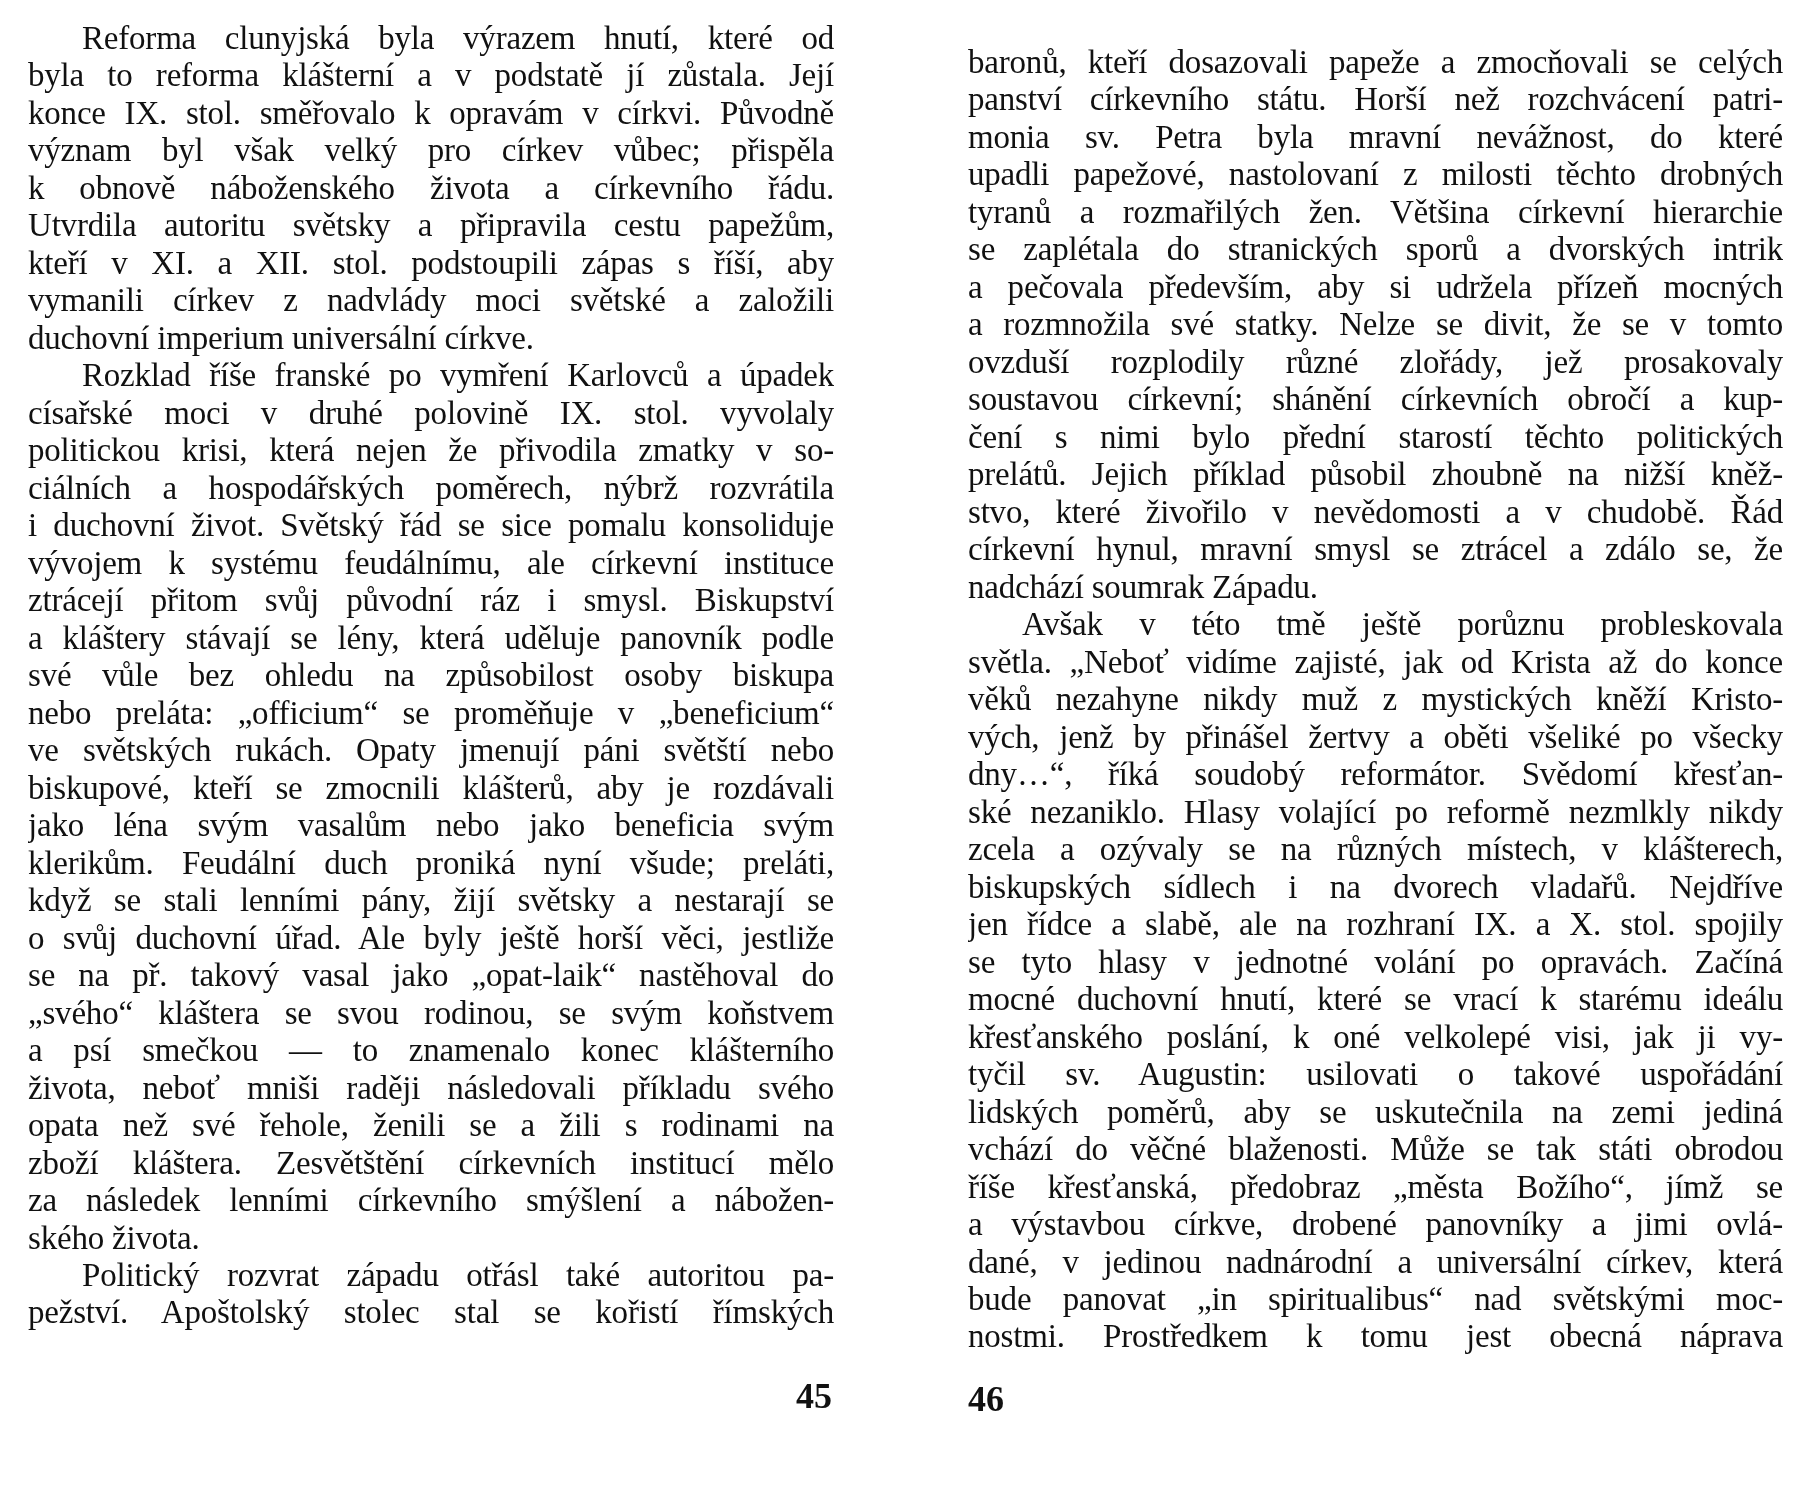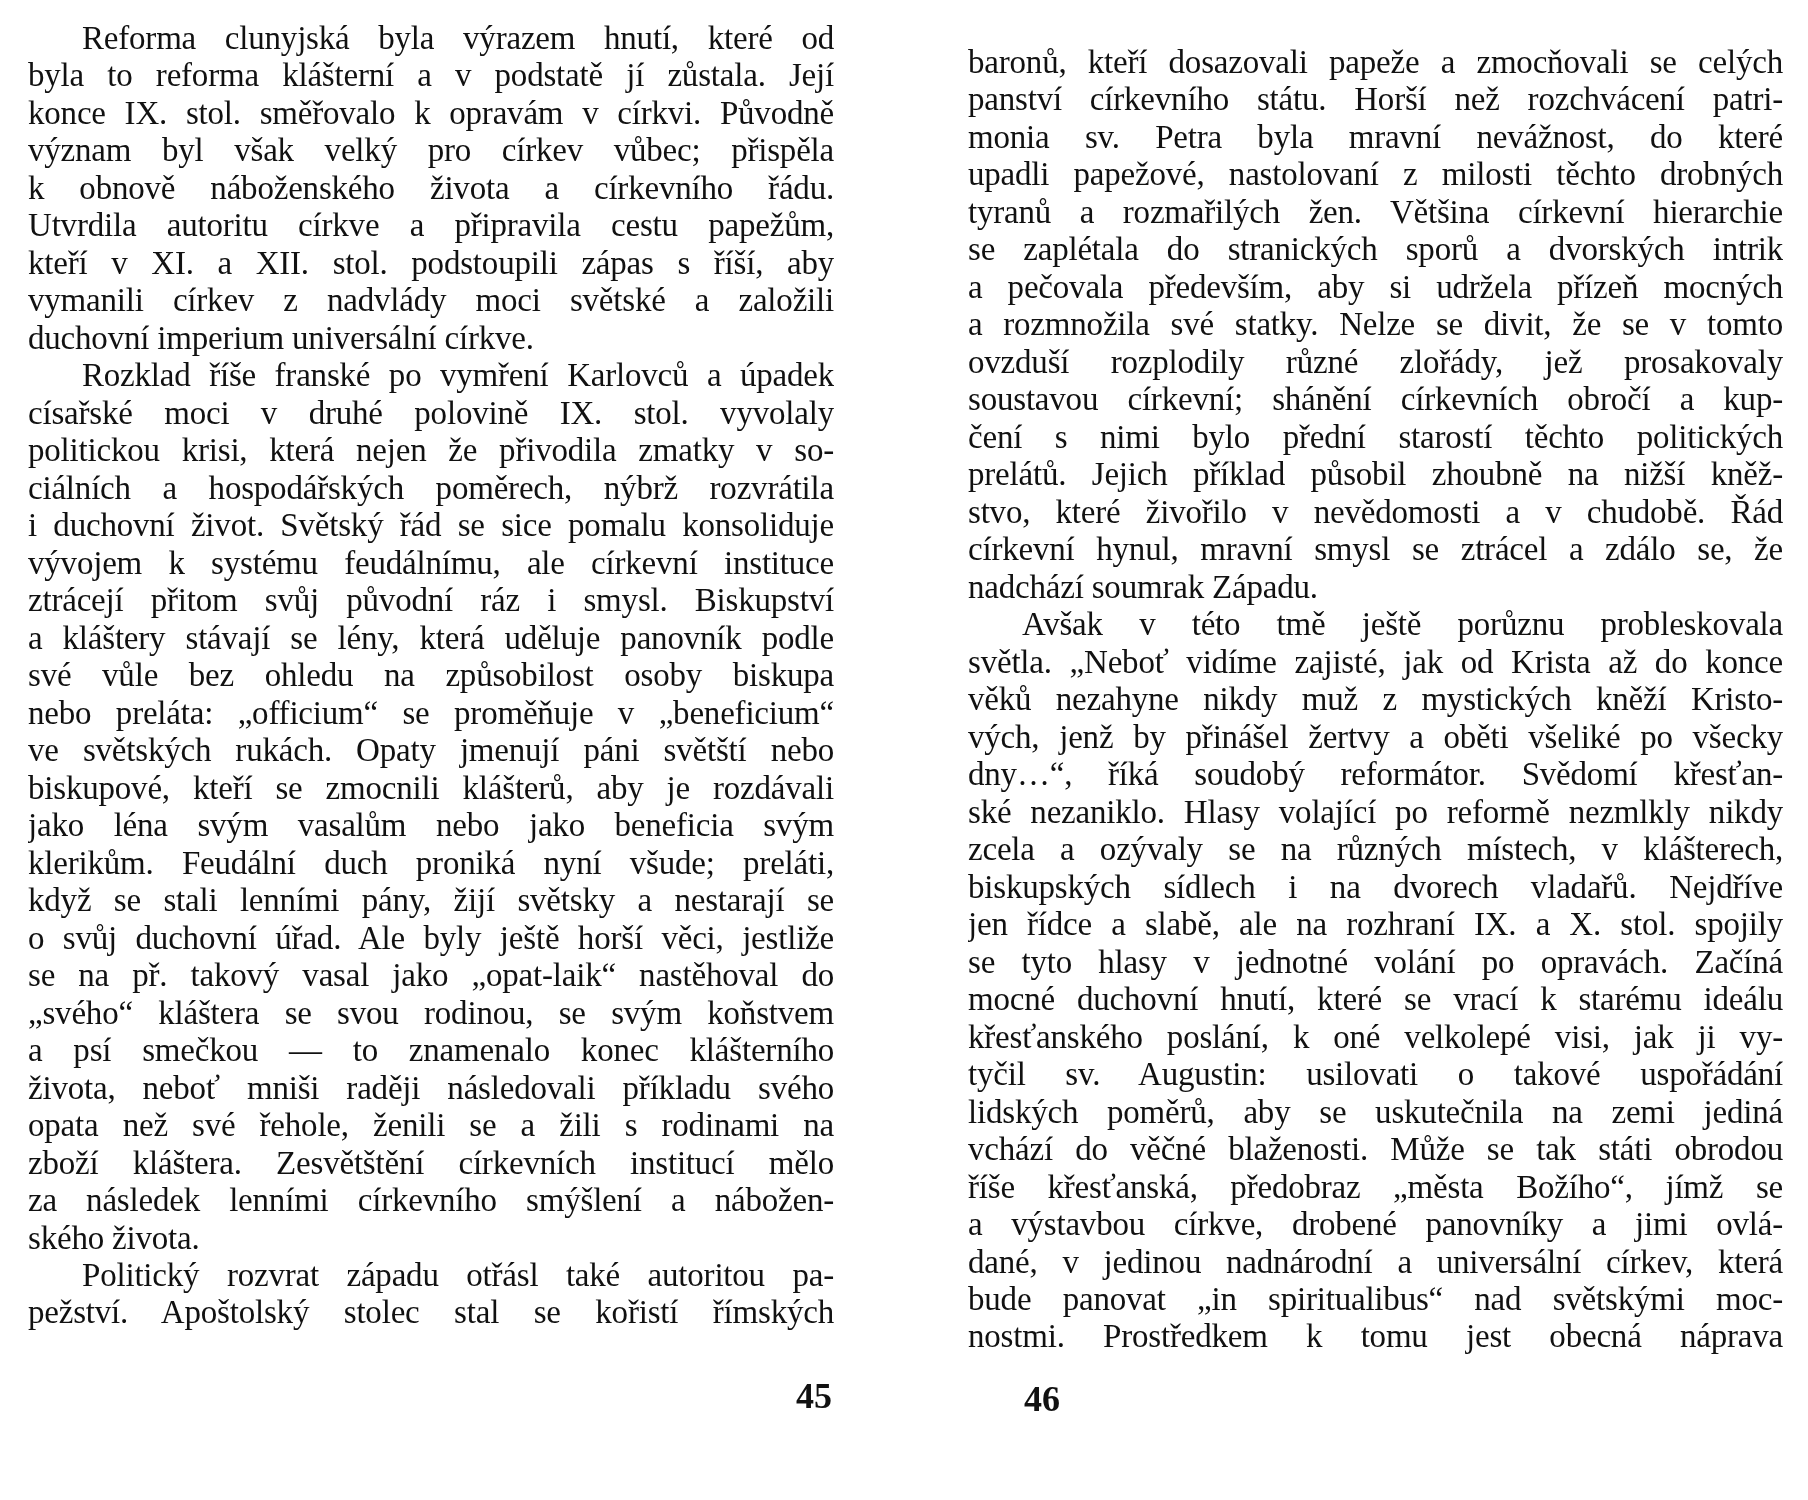--- a/index.html
+++ b/index.html
@@ -9,32 +9,32 @@
   .page-left { left: 28px; width: 806px; }
   .page-right { left: 968px; width: 815px; }
   .line { display: block; height: 43.7px; line-height: 43.7px; font-size: 33px;
           white-space: nowrap; text-align: justify; text-align-last: justify;
           overflow: hidden; letter-spacing: -0.2px; }
   .line.indent { padding-left: 54px; }
   .line.last { text-align-last: left; }
   .page-number { position: absolute; font-size: 36px; font-weight: bold;
                  font-family: "Liberation Serif", serif; }
   .pn-left { left: 796px; top: 1375px; }
-  .pn-right { left: 1024px; top: 1378px; }
+  .pn-right { left: 968px; top: 1378px; }
 </style>
 </head>
 <body>
 
 <div class="page page-left" id="left-page">
     <span class="line indent" style="height: 37.4857px; line-height: 37.4857px;">Reforma clunyjská byla výrazem hnutí, které od</span>
     <span class="line" style="height: 37.4857px; line-height: 37.4857px;">byla to reforma klášterní a v podstatě jí zůstala. Její</span>
     <span class="line" style="height: 37.4857px; line-height: 37.4857px;">konce IX. stol. směřovalo k opravám v církvi. Původně</span>
     <span class="line" style="height: 37.4857px; line-height: 37.4857px;">význam byl však velký pro církev vůbec; přispěla</span>
     <span class="line" style="height: 37.4857px; line-height: 37.4857px;">k obnově náboženského života a církevního řádu.</span>
-    <span class="line" style="height: 37.4857px; line-height: 37.4857px;">Utvrdila autoritu církve a připravila cestu papežům,</span>
+    <span class="line" style="height: 37.4857px; line-height: 37.4857px;">Utvrdila autoritu světsky a připravila cestu papežům,</span>
     <span class="line" style="height: 37.4857px; line-height: 37.4857px;">kteří v XI. a XII. stol. podstoupili zápas s říší, aby</span>
     <span class="line" style="height: 37.4857px; line-height: 37.4857px;">vymanili církev z nadvlády moci světské a založili</span>
     <span class="line last" style="height: 37.4857px; line-height: 37.4857px;">duchovní imperium universální církve.</span>
     <span class="line indent" style="height: 37.4857px; line-height: 37.4857px;">Rozklad říše franské po vymření Karlovců a úpadek</span>
     <span class="line" style="height: 37.4857px; line-height: 37.4857px;">císařské moci v druhé polovině IX. stol. vyvolaly</span>
     <span class="line" style="height: 37.4857px; line-height: 37.4857px;">politickou krisi, která nejen že přivodila zmatky v so-</span>
     <span class="line" style="height: 37.4857px; line-height: 37.4857px;">ciálních a hospodářských poměrech, nýbrž rozvrátila</span>
     <span class="line" style="height: 37.4857px; line-height: 37.4857px;">i duchovní život. Světský řád se sice pomalu konsoliduje</span>
     <span class="line" style="height: 37.4857px; line-height: 37.4857px;">vývojem k systému feudálnímu, ale církevní instituce</span>
     <span class="line" style="height: 37.4857px; line-height: 37.4857px;">ztrácejí přitom svůj původní ráz i smysl. Biskupství</span>

